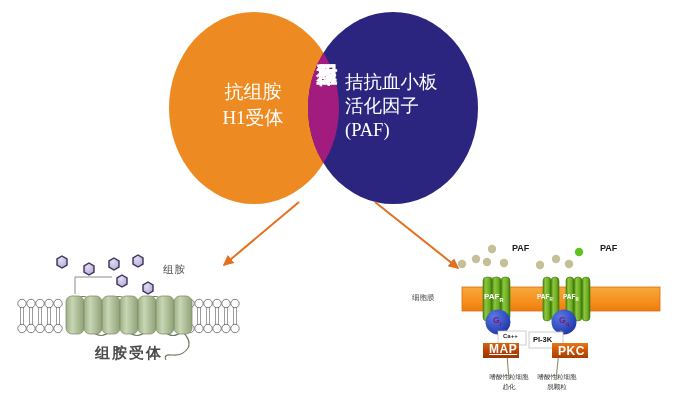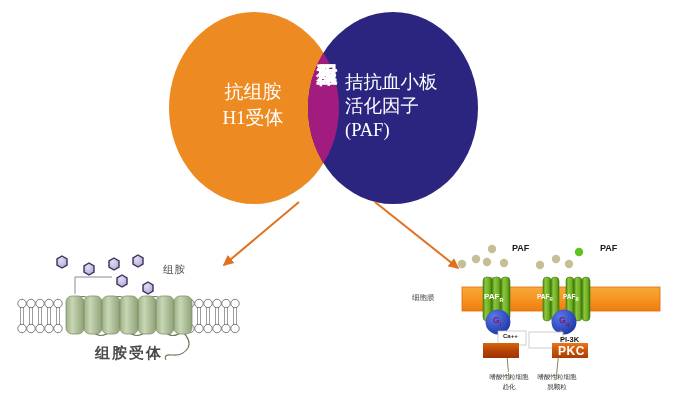--- a/index.html
+++ b/index.html
@@ -259,23 +259,23 @@
   </div>
 
   <div class="txt" style="left:493px;top:315px;font-size:8.5px;font-weight:bold;color:#8A1566;">
     <span>G</span><sub style="font-size:6px;">i</sub>
   </div>
   <div class="txt" style="left:559px;top:315px;font-size:8.5px;font-weight:bold;color:#8A1566;">
     <span>G</span><sub style="font-size:6px;">q</sub>
   </div>
 
   <div class="txt" style="left:503px;top:333px;font-size:6px;font-weight:bold;color:#222;">Ca++</div>
-  <div class="txt" style="left:533px;top:335px;font-size:7.5px;font-weight:bold;color:#111;margin-left:27px;">PI-3K</div>
-
-  <div class="txt" style="left:489px;top:360px;font-size:12px;font-weight:bold;color:#ffffff;letter-spacing:0.5px;text-decoration:underline;">MAP</div>
+  <div class="txt" style="left:533px;top:335px;font-size:7.5px;font-weight:bold;color:#111;">PI-3K</div>
+
+  <div class="txt" style="left:489px;top:342px;font-size:12px;font-weight:bold;color:#ffffff;letter-spacing:0.5px;text-decoration:underline;">MAP</div>
   <div class="txt" style="left:558px;top:344px;font-size:12px;font-weight:bold;color:#ffffff;letter-spacing:0.5px;">PKC</div>
 
   <div class="txt" style="left:476px;top:372px;font-size:6.5px;color:#333;text-align:center;width:66px;line-height:10px;white-space:normal;">
     <div>嗜酸性粒细胞</div>
     <div>趋化</div>
   </div>
   <div class="txt" style="left:524px;top:372px;font-size:6.5px;color:#333;text-align:center;width:66px;line-height:10px;white-space:normal;">
     <div>嗜酸性粒细胞</div>
     <div>脱颗粒</div>
   </div>

